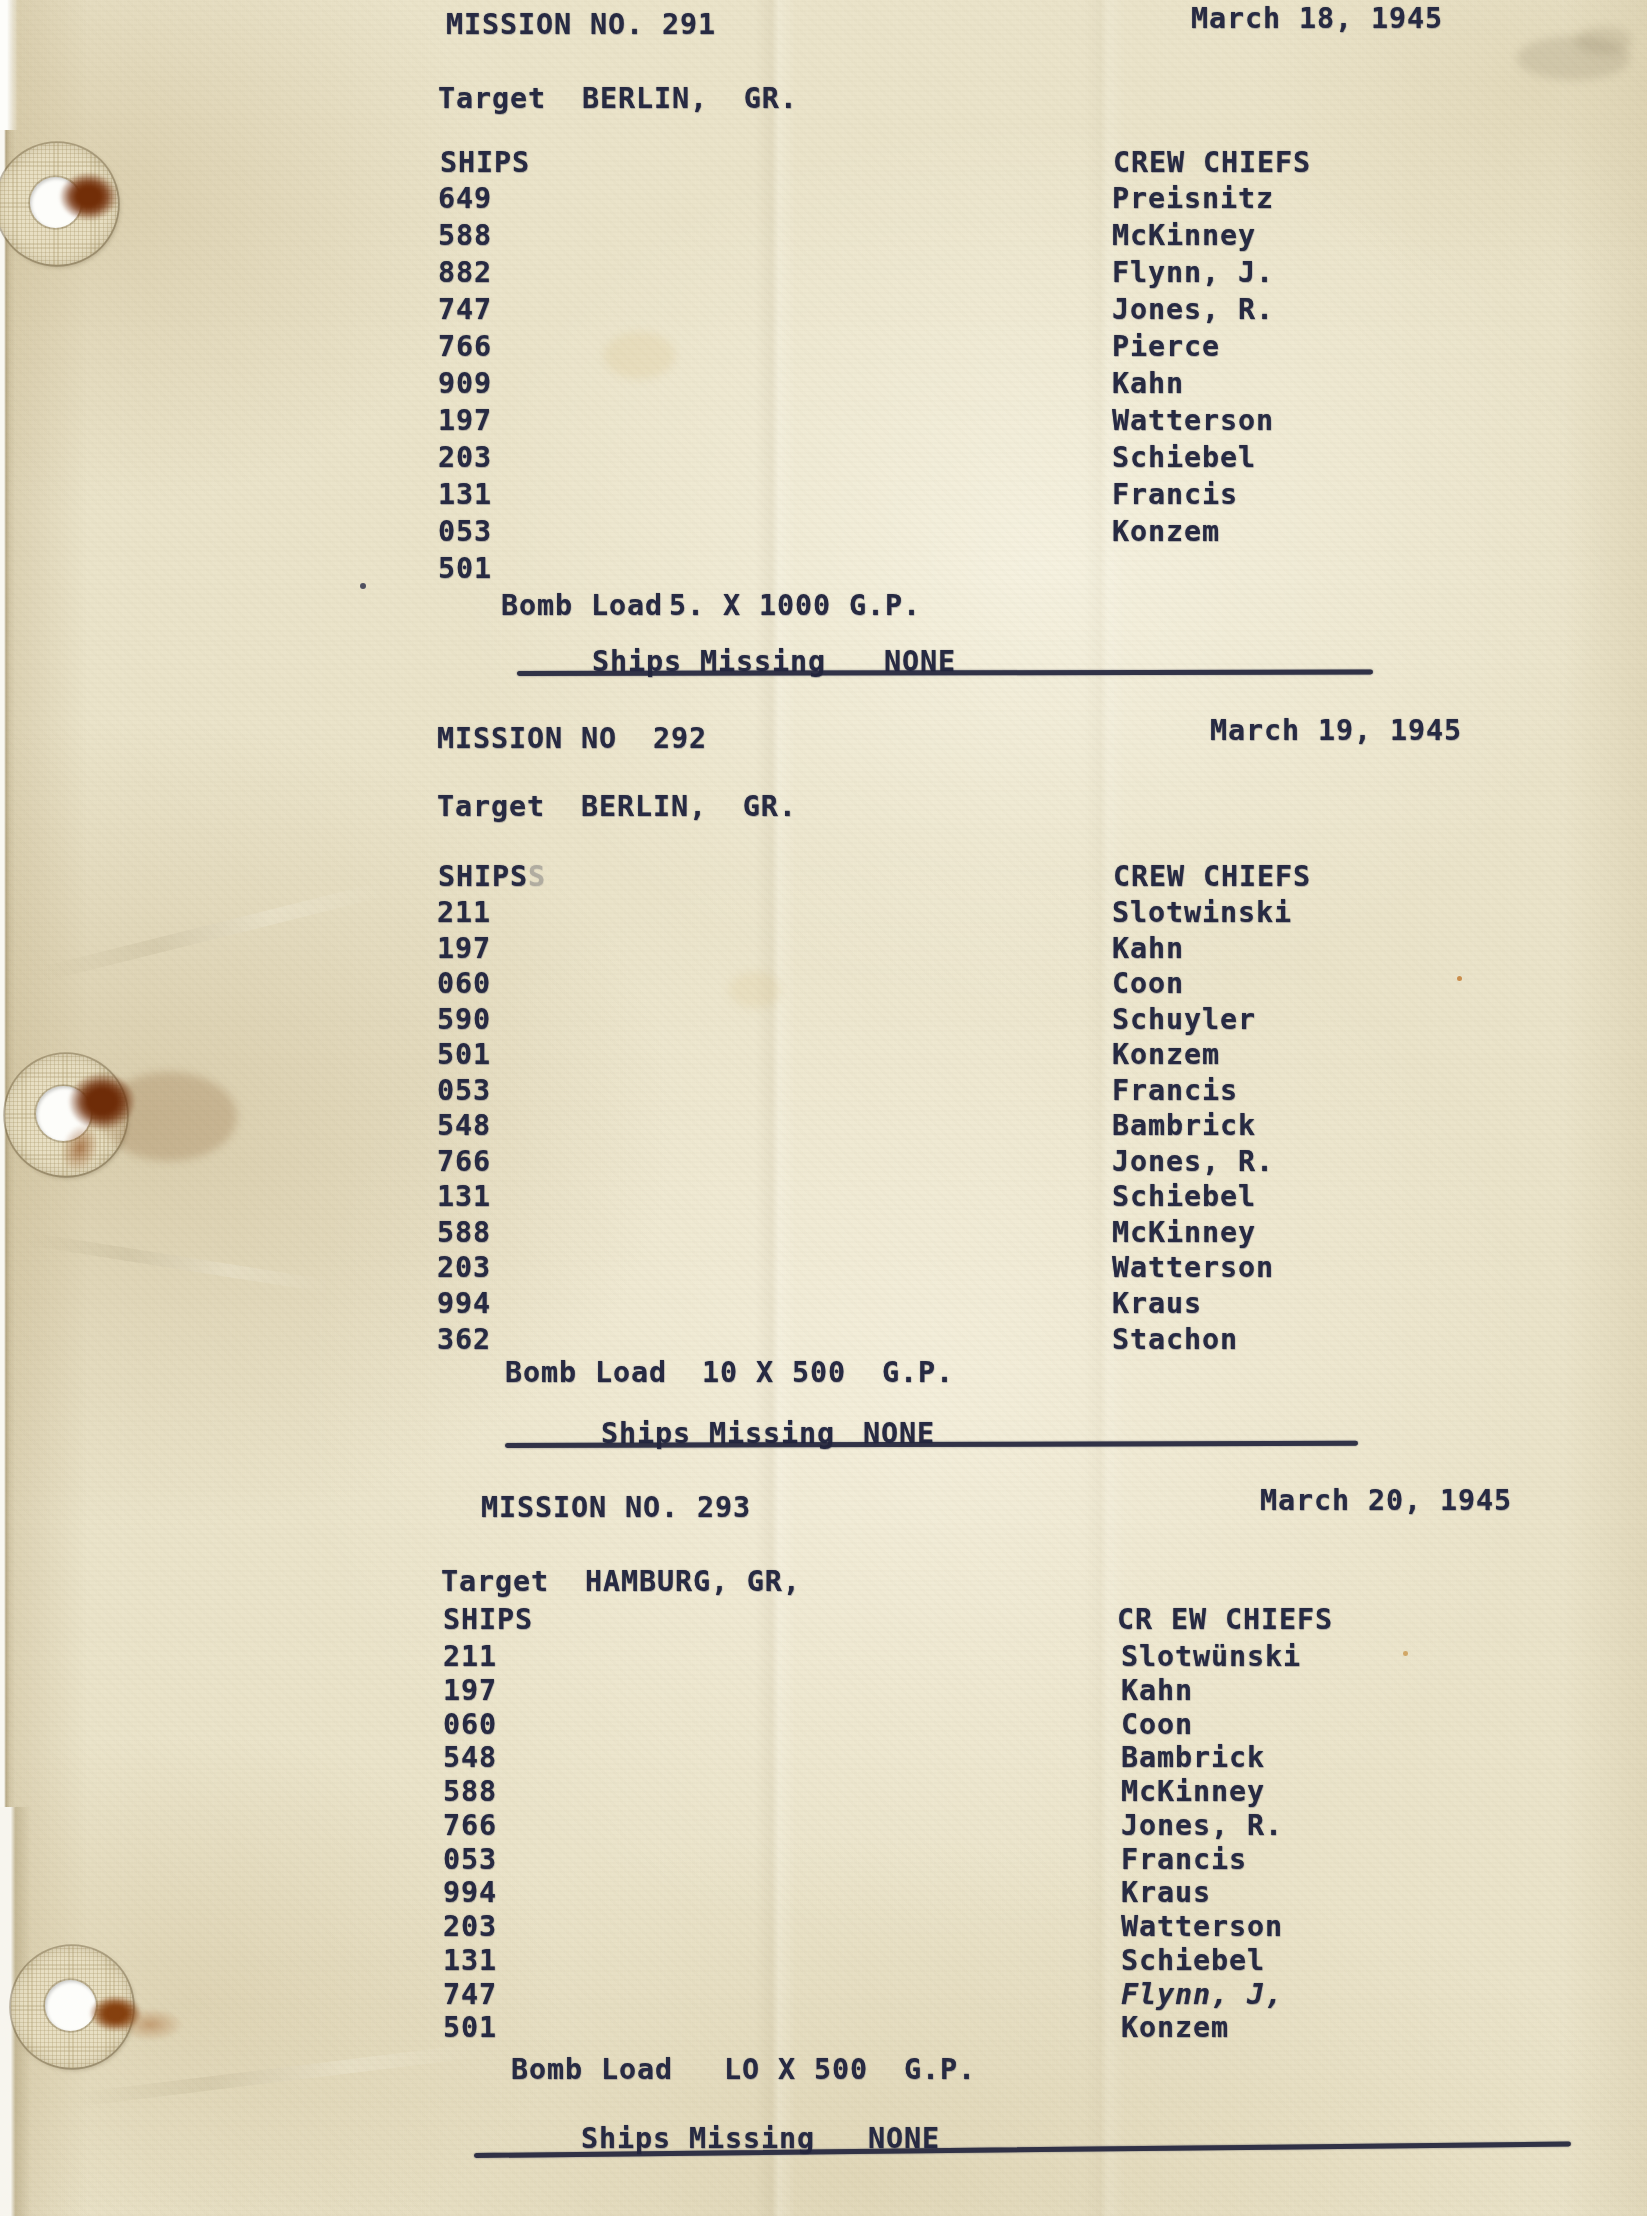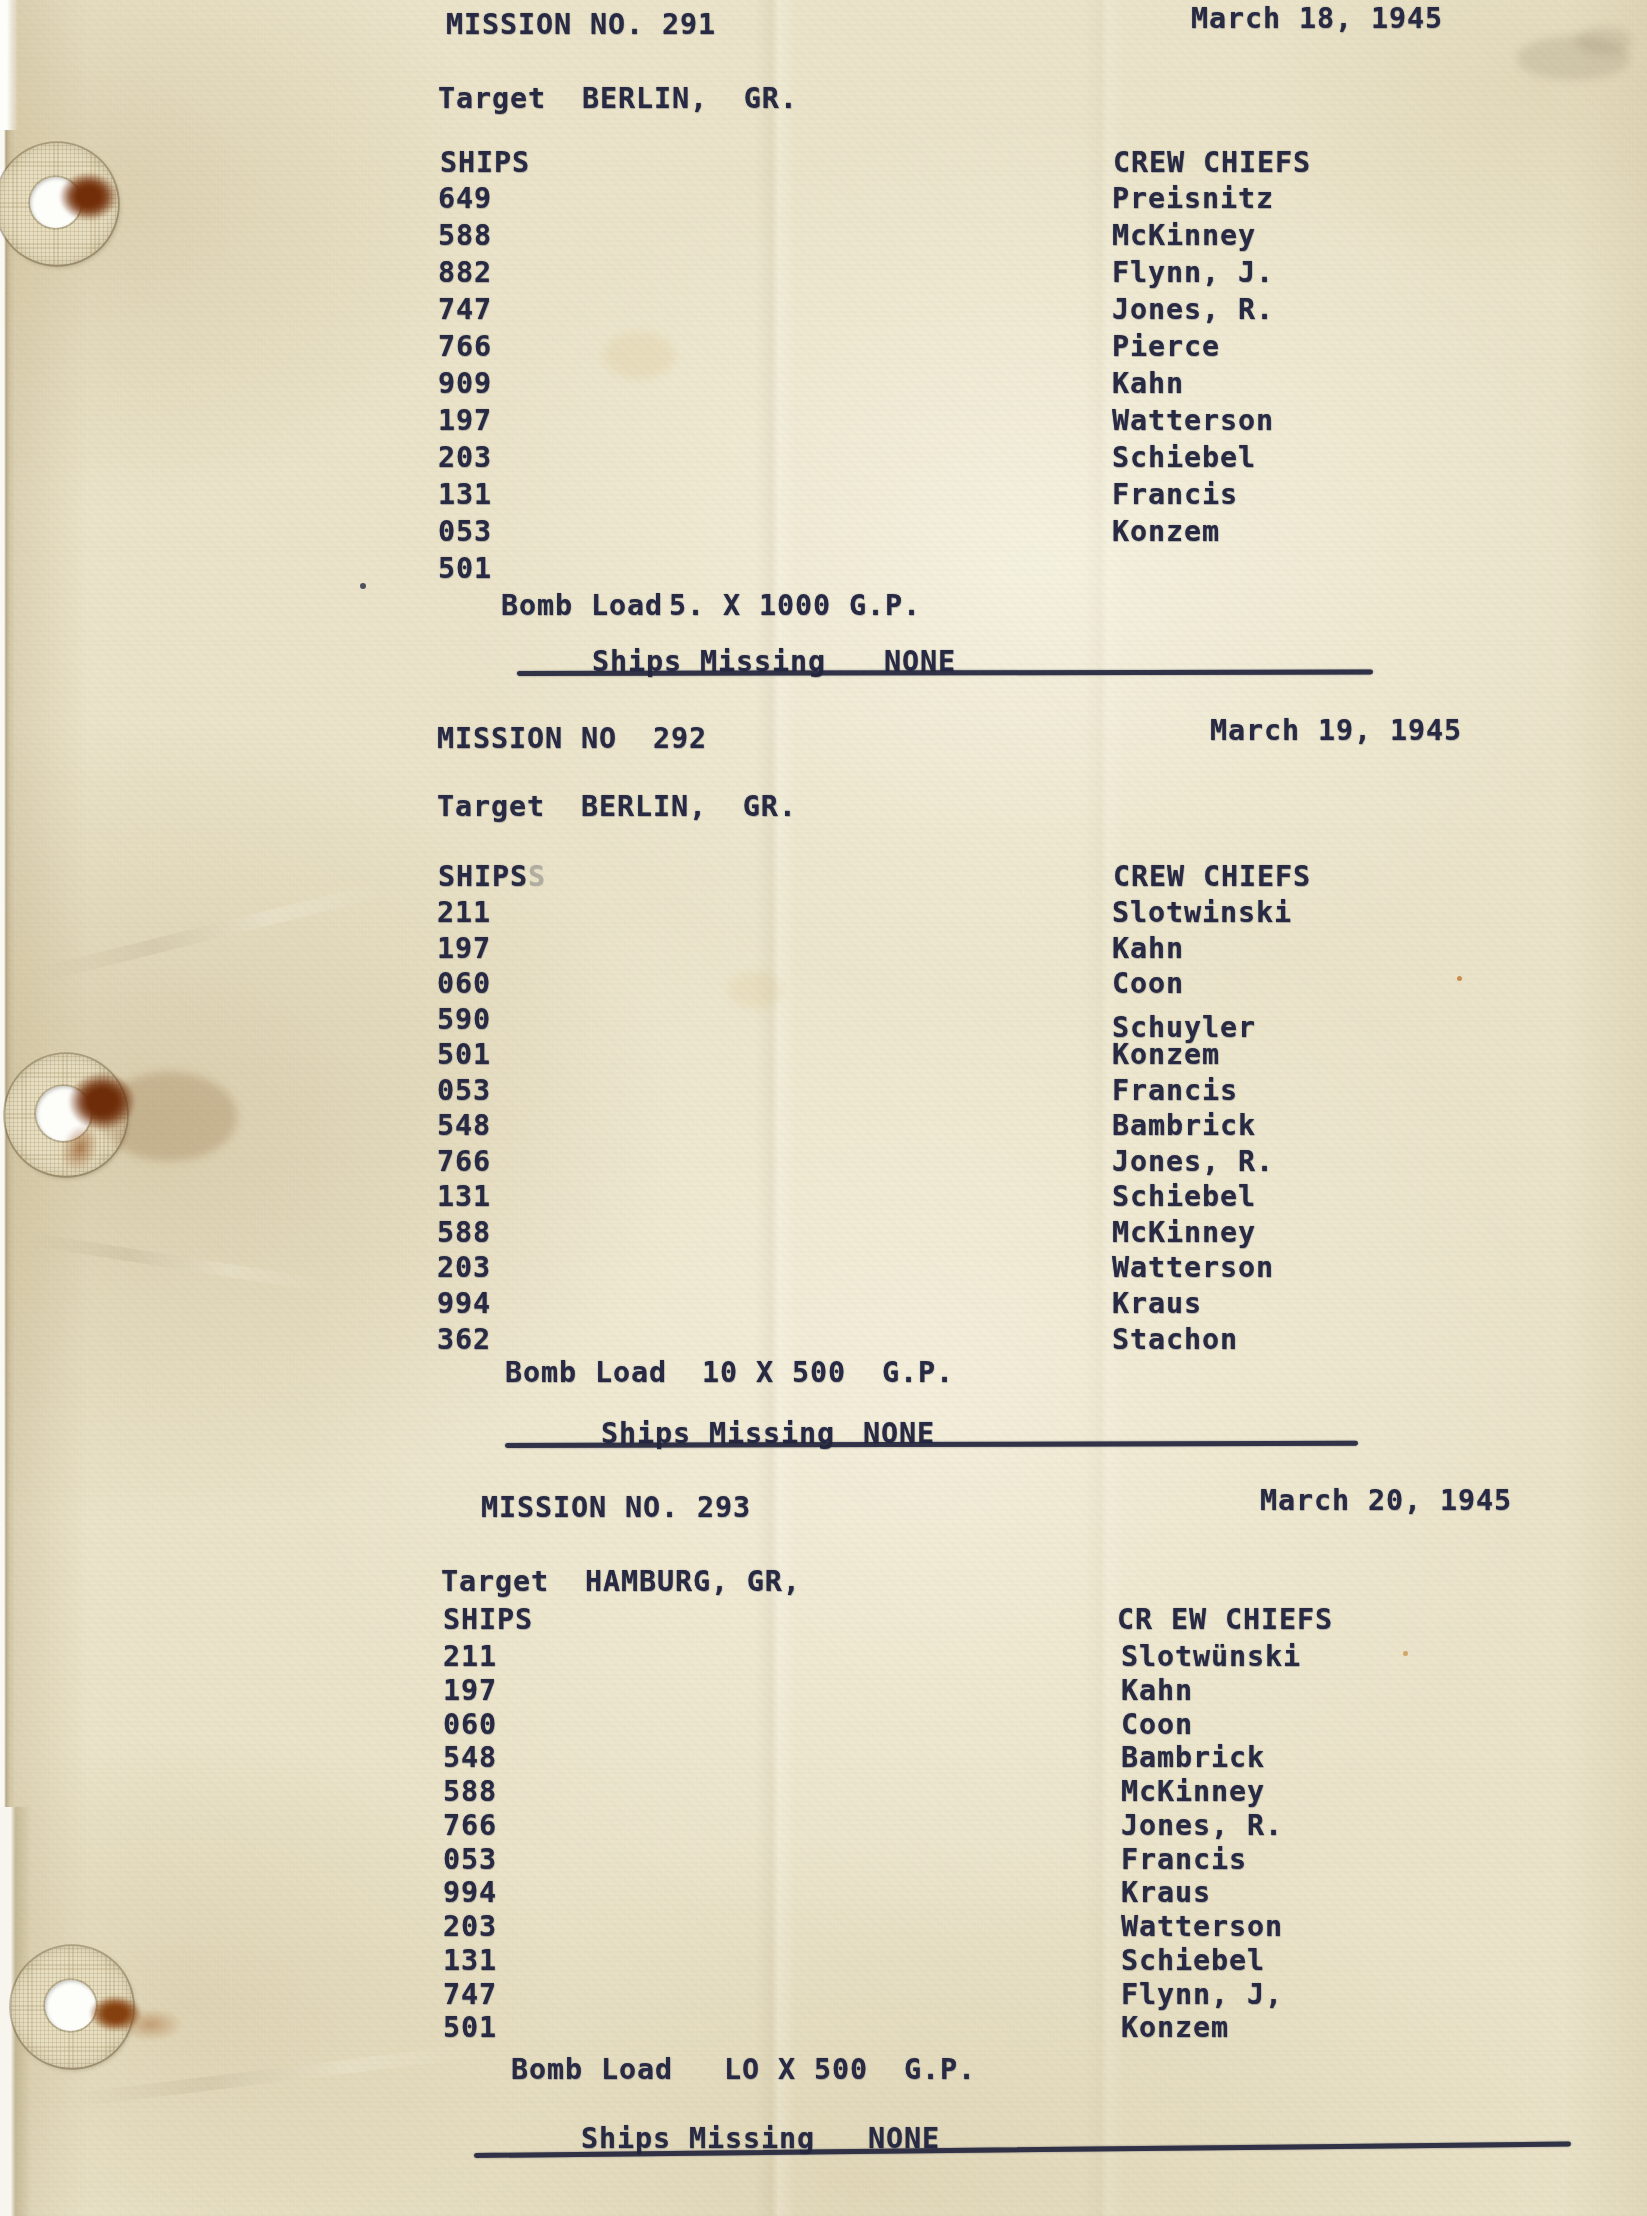--- a/index.html
+++ b/index.html
@@ -198,21 +198,21 @@
       <div class="row" style="top: 36px;">
         <span class="typedcell">197</span>
         <span class="typedcell" style="left: 675px;">Kahn</span>
       </div>
       <div class="row" style="top: 71px;">
         <span class="typedcell">060</span>
         <span class="typedcell" style="left: 675px;">Coon</span>
       </div>
       <div class="row" style="top: 107px;">
         <span class="typedcell">590</span>
-        <span class="typedcell" style="left: 675px; margin-top: 8px;">Schuyler</span>
+        <span class="typedcell" style="left: 675px;">Schuyler</span>
       </div>
       <div class="row" style="top: 142px;">
         <span class="typedcell">501</span>
         <span class="typedcell" style="left: 675px;">Konzem</span>
       </div>
       <div class="row" style="top: 178px;">
         <span class="typedcell">053</span>
         <span class="typedcell" style="left: 675px;">Francis</span>
       </div>
       <div class="row" style="top: 213px;">
@@ -291,21 +291,21 @@
       <div class="row" style="top: 270px;">
         <span class="typedcell">203</span>
         <span class="typedcell" style="left: 678px;">Watterson</span>
       </div>
       <div class="row" style="top: 304px;">
         <span class="typedcell">131</span>
         <span class="typedcell" style="left: 678px;">Schiebel</span>
       </div>
       <div class="row" style="top: 338px;">
         <span class="typedcell">747</span>
-        <span class="typedcell" style="left: 678px;">Flynn, J,</span>
+        <span class="typedcell" style="left: 678px; font-style: italic;">Flynn, J,</span>
       </div>
       <div class="row" style="top: 371px;">
         <span class="typedcell">501</span>
         <span class="typedcell" style="left: 678px;">Konzem</span>
       </div>
     </div>
   <div class="typed" style="left:511px; top:2053px;">Bomb Load</div>
   <div class="typed" style="left:724px; top:2053px;">LO X 500  G.P.</div>
   <div class="typed" style="left:581px; top:2122px;">Ships Missing</div>
   <div class="typed" style="left:868px; top:2122px;">NONE</div>

